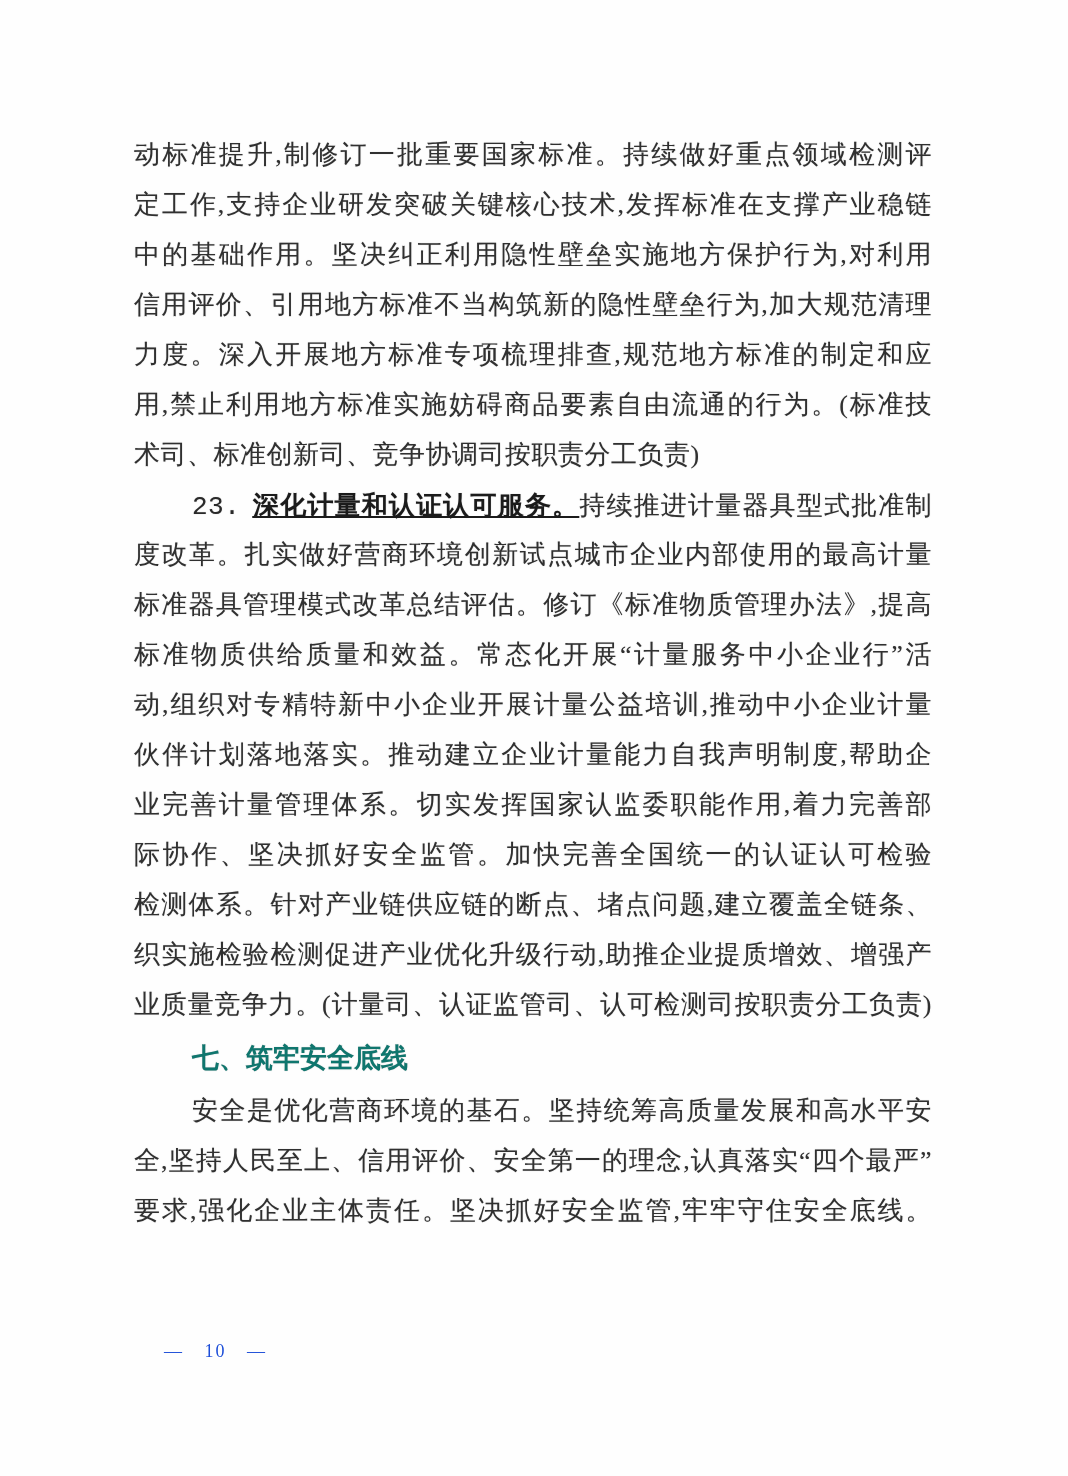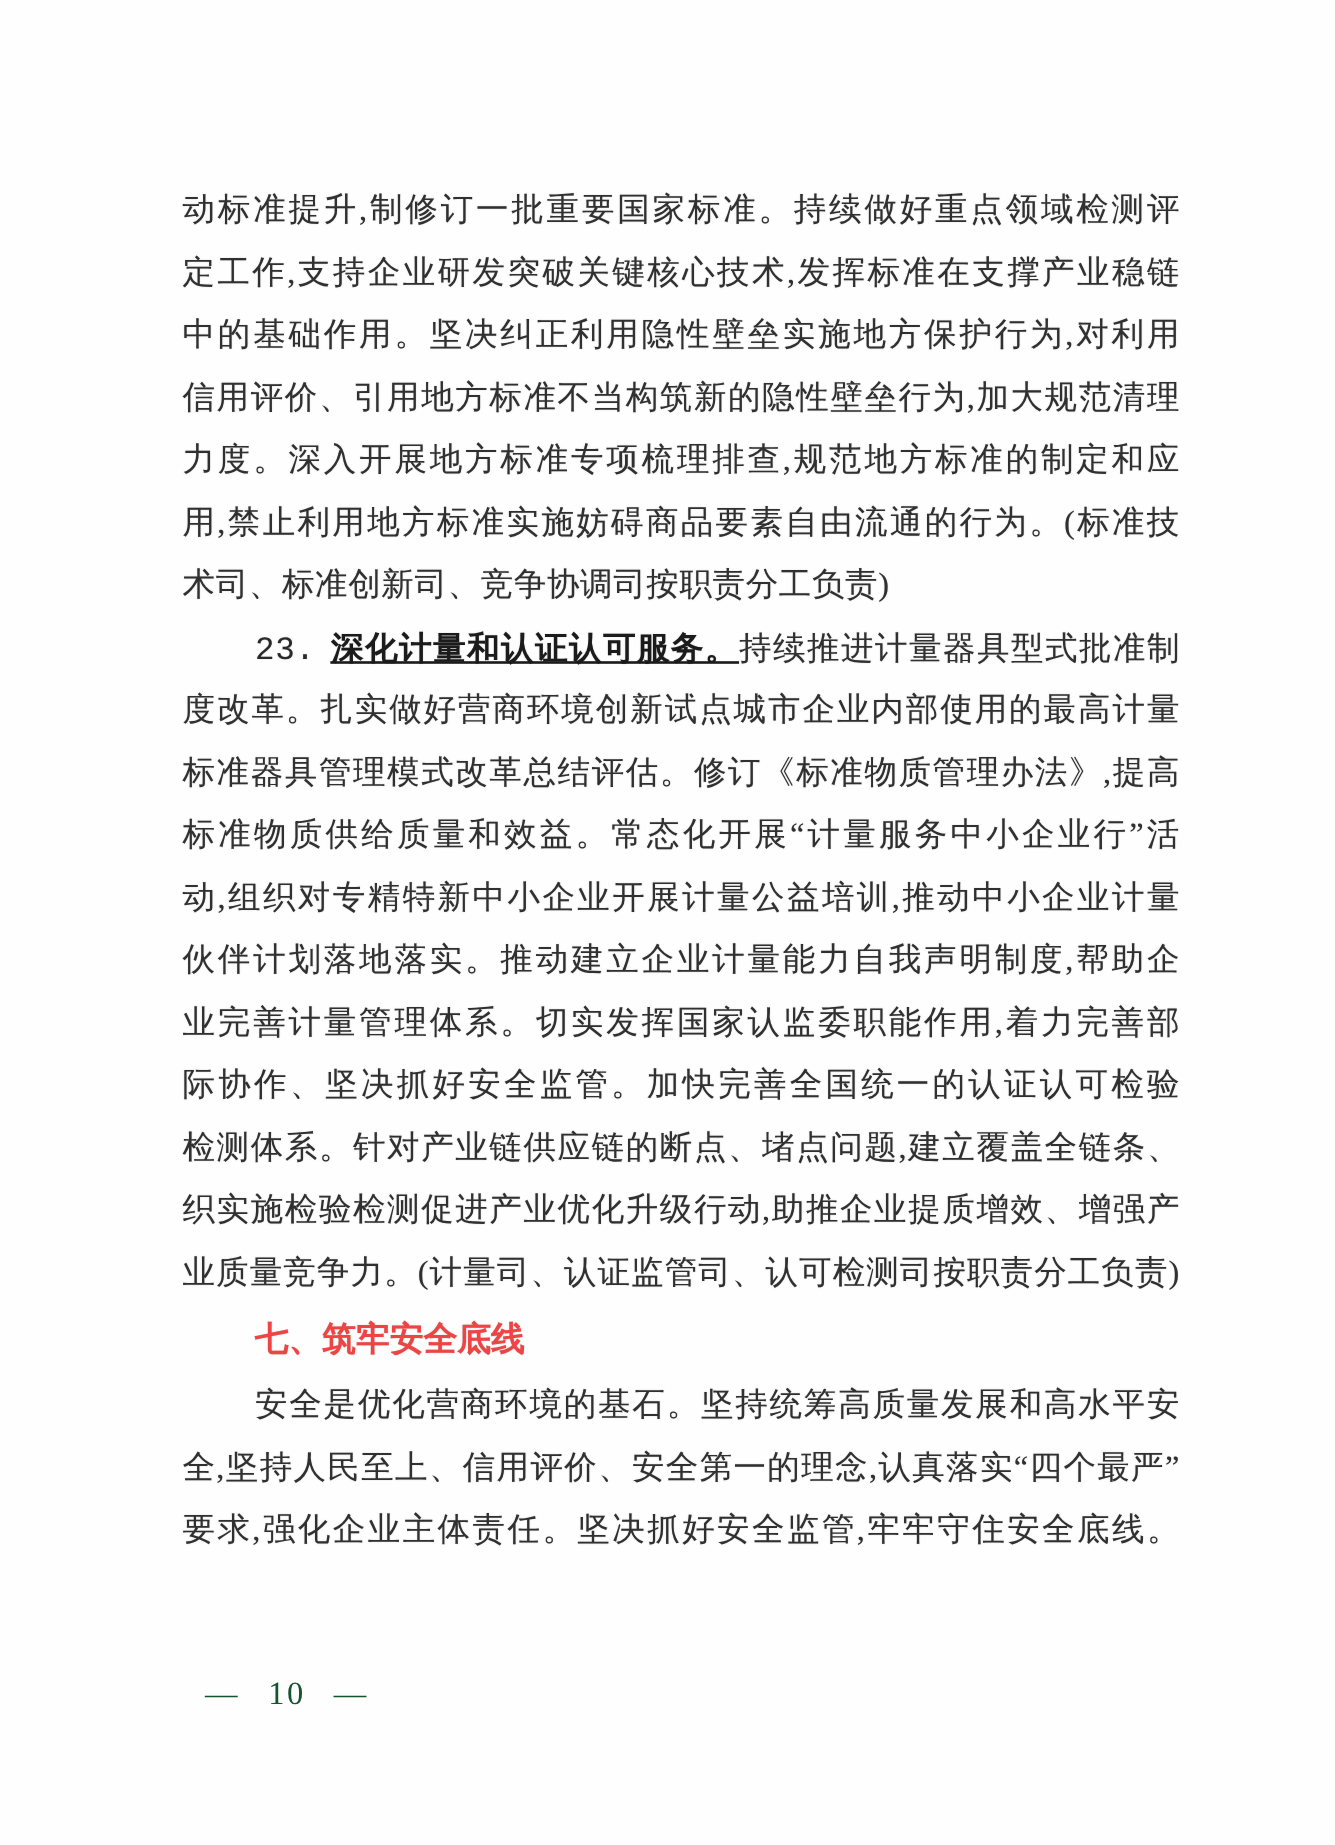--- a/index.html
+++ b/index.html
@@ -8,56 +8,55 @@
     background: #f7f7f7;
     position: relative; overflow: hidden;
     font-family: "Liberation Serif", serif;
   }
   .page {
     position: absolute; inset: 0;
     background: #fefefe;
   }
   .text-block {
     position: absolute;
-    left: 134px; top: 143px; width: 798px;
+    left: 134px; top: 130px; width: 798px;
     text-shadow: 0 0 1px rgba(60,60,60,0.35);
-    margin-left: 12px;
   }
   .line {
     height: 50px; line-height: 50px;
     font-size: 26px; color: #303030;
     font-family: "Liberation Serif", serif;
     text-align: justify;
     text-align-last: justify;
     letter-spacing: 0.5px;
     white-space: normal;
   }
   .line.flush { text-align-last: left; }
   .line.indent { padding-left: 58px; }
   .heading {
     height: 56px; line-height: 56px;
     padding-left: 58px;
     font-size: 27px; font-weight: 700;
     font-family: "Liberation Sans", sans-serif;
-    color: #ef4444;
+    color: #0f766e;
     text-align: right; text-align-last: left;
   }
   .lead-num {
     font-family: Liberation Mono, monospace;
     margin-right: 12px; color: #2a2a2a;
   }
   .lead-bold {
     font-family: "Liberation Sans", sans-serif;
     font-weight: 700; color: #1b1b1b; text-decoration: underline;
   }
   .footer {
     position: absolute;
     left: 164px; top: 1342px;
-    font-size: 26px; line-height: 1;
-    color: #14532d;
+    font-size: 18px; line-height: 1;
+    color: #1d4ed8;
     font-family: "Liberation Serif", serif;
     letter-spacing: 2px; word-spacing: 14px;
   }
 </style>
 </head>
 <body>
 
 <div class="page">
   <div class="text-block" id="text-block">
       <div class="line">动标准提升,制修订一批重要国家标准。持续做好重点领域检测评</div>

